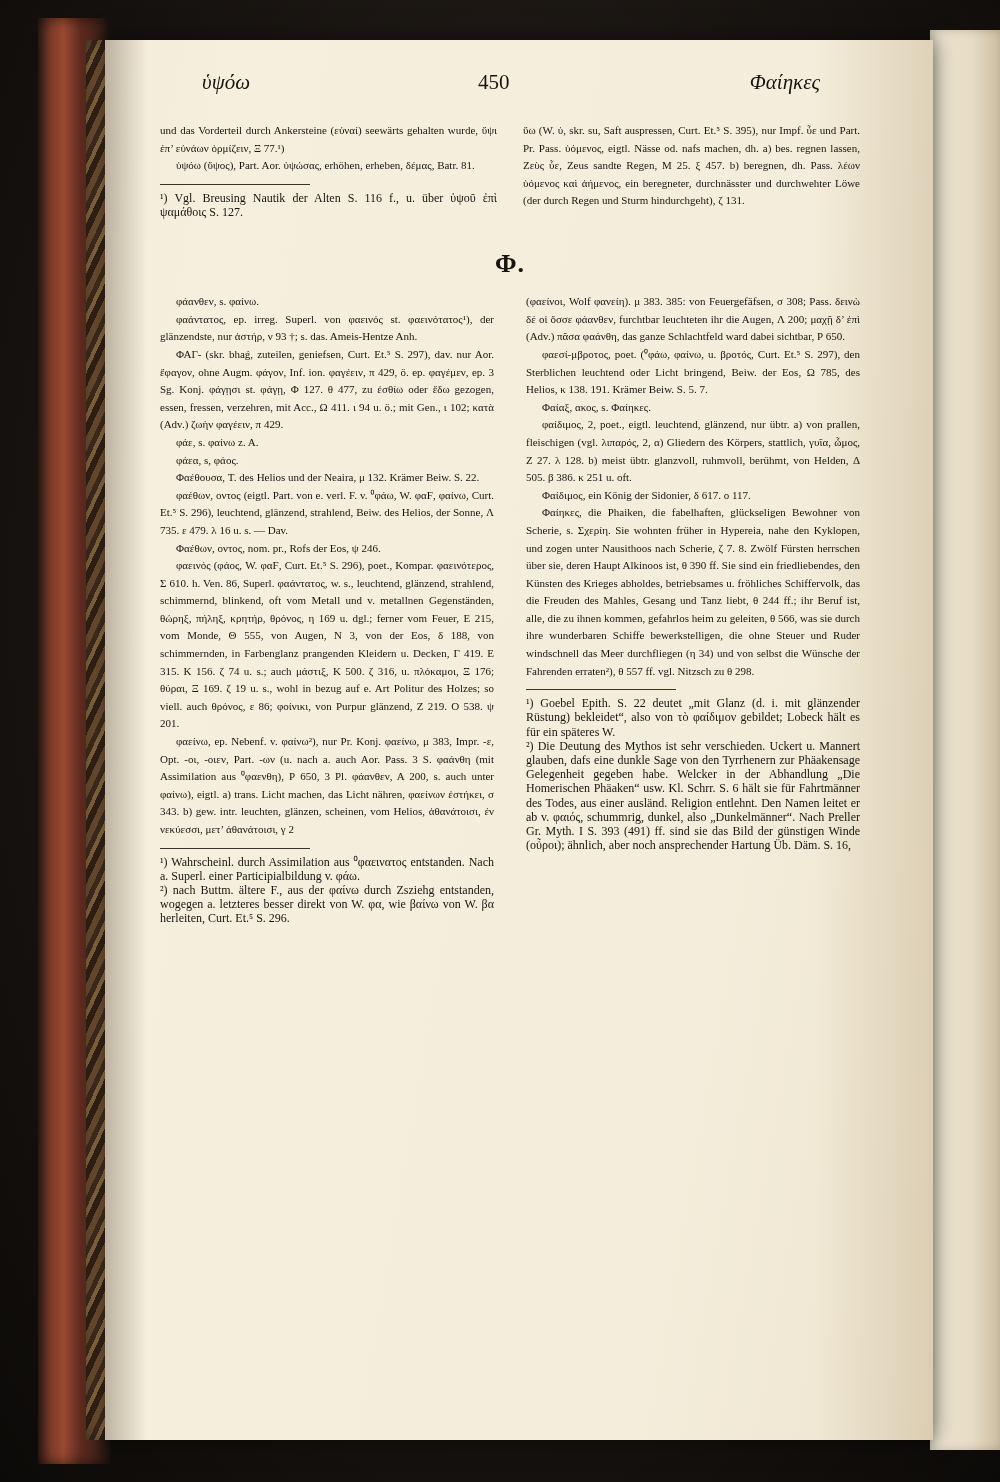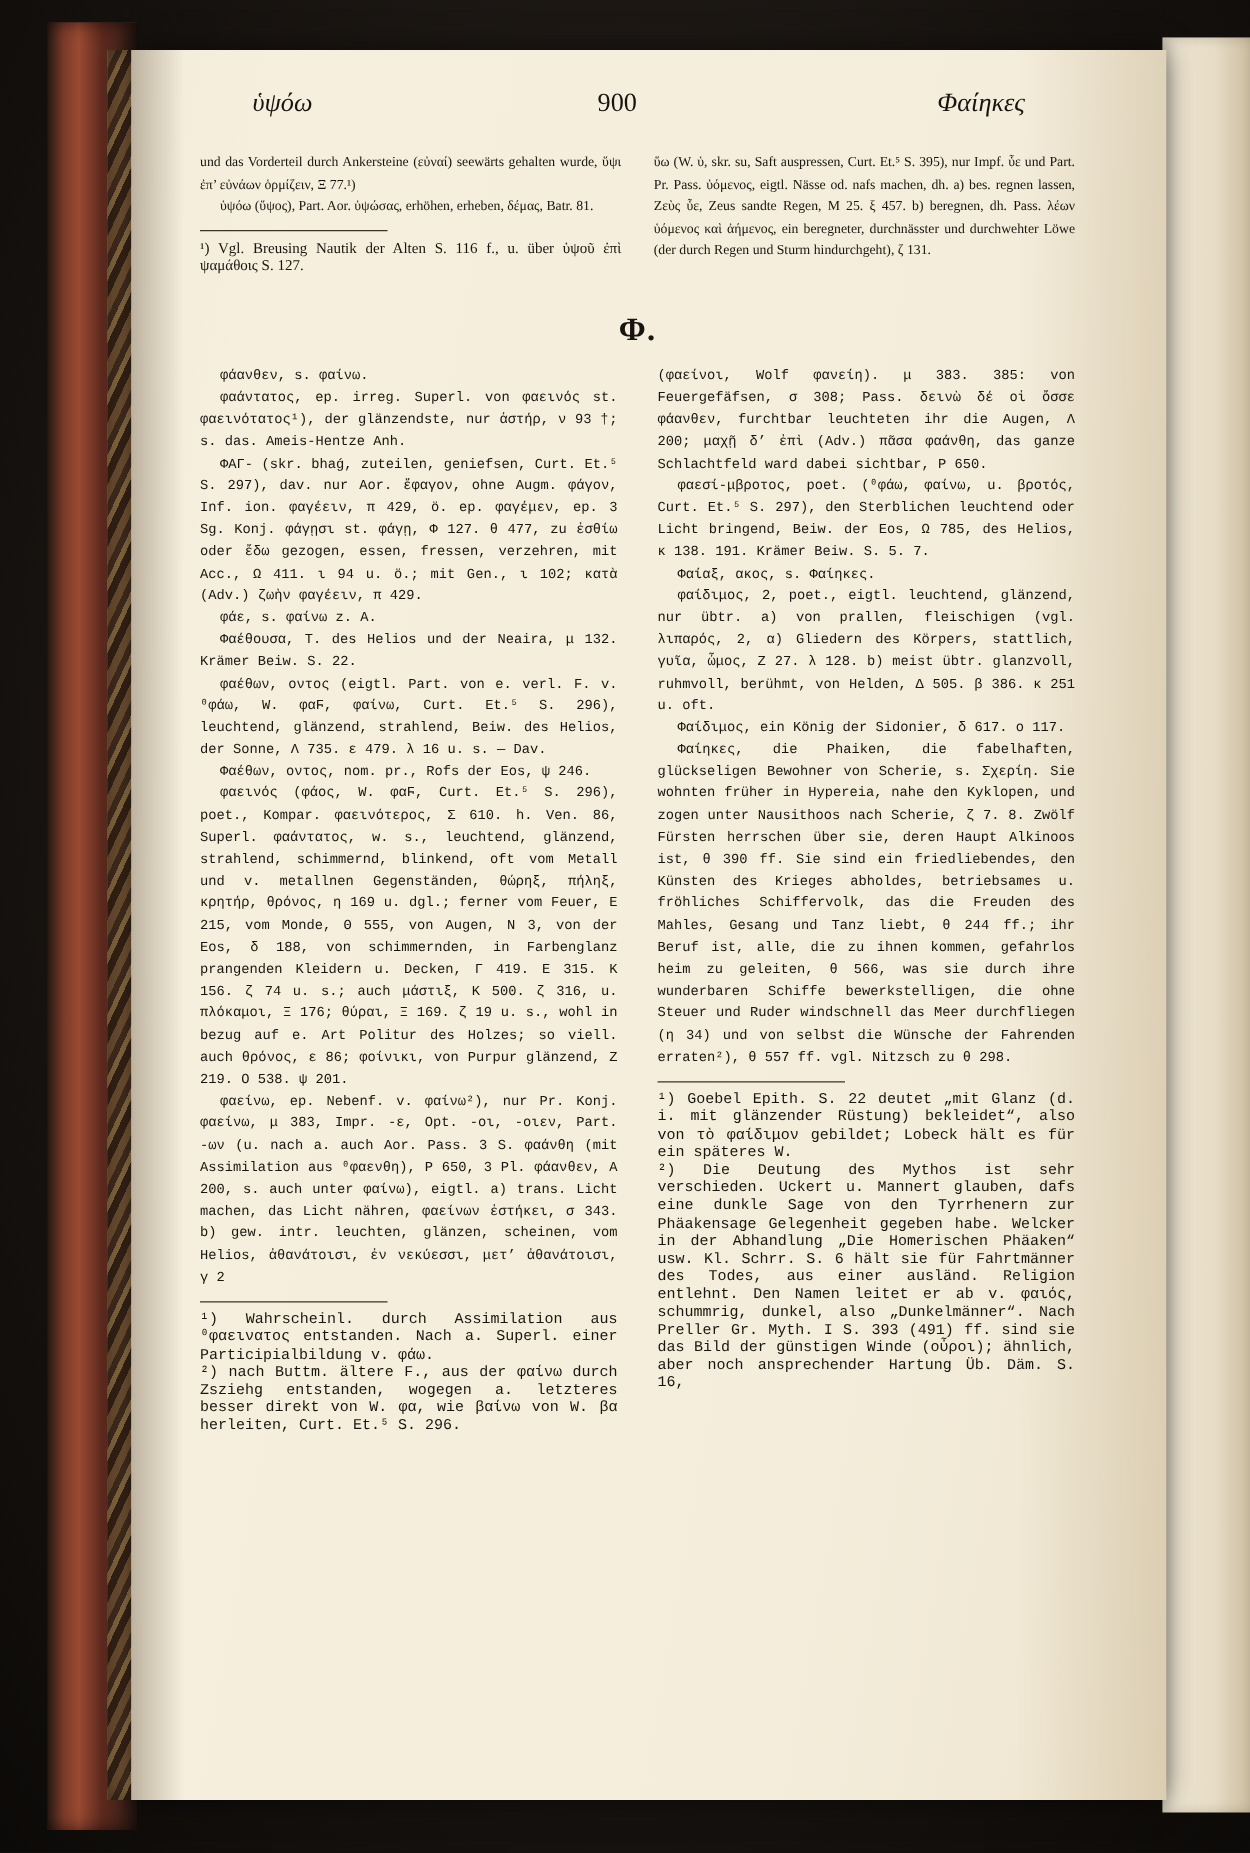--- a/index.html
+++ b/index.html
@@ -52,21 +52,21 @@
   .col{width:337px;}
   p{margin:0;text-align:justify;font-size:11px;line-height:17.6px;
     hyphens:auto;}
   .indent{text-indent:16px;}
   .gk{font-style:italic;}
   .fn{font-size:12px;line-height:14.2px;text-align:justify;}
   .fnrule{width:150px;height:1px;background:#3a3428;margin:9px 0 6px 0;}
 
   .letterhead{text-align:center;font-size:26px;font-weight:bold;margin:30px 0 14px 0;letter-spacing:1px;}
 
-  .lowercols{display:flex;gap:32px;font-family:Liberation Mono, monospace;}
+  .lowercols{display:flex;gap:32px;}
 </style>
 </head>
 <body>
 
 <div id="stage">
   <div class="desk"></div>
   <div class="binding"></div>
   <div class="marbled"></div>
 
   <div class="rightpage">
@@ -74,21 +74,21 @@
   </div>
 
   <div class="leaf">
     <div class="stain"></div>
   </div>
 
   <div class="page">
 
     <div class="runhead">
       <div class="rh-left gk">ὑψόω</div>
-      <div class="rh-num">900</div>
+      <div class="rh-num">450</div>
       <div class="rh-right gk">Φαίηκες</div>
     </div>
 
     <div class="cols">
       <div class="col">
         <p>und das Vorderteil durch Ankersteine (εὐναί) seewärts gehalten wurde, ὕψι ἐπ’ εὐνάων ὁρμίζειν, Ξ 77.¹)</p>
         <p class="indent">ὑψόω (ὕψος), Part. Aor. ὑψώσας, erhöhen, erheben, δέμας, Batr. 81.</p>
         <div class="fnrule"></div>
         <p class="fn">¹) Vgl. Breusing Nautik der Alten S. 116 f., u. über ὑψοῦ ἐπὶ ψαμάθοις S. 127.</p>
       </div>
@@ -98,20 +98,21 @@
     </div>
 
     <div class="letterhead">Φ.</div>
 
     <div class="lowercols">
       <div class="col">
         <p class="indent">φάανθεν, s. φαίνω.</p>
         <p class="indent">φαάντατος, ep. irreg. Superl. von φαεινός st. φαεινότατος¹), der glänzendste, nur ἀστήρ, ν 93 †; s. das. Ameis-Hentze Anh.</p>
         <p class="indent">ΦΑΓ- (skr. bhaǵ, zuteilen, geniefsen, Curt. Et.⁵ S. 297), dav. nur Aor. ἔφαγον, ohne Augm. φάγον, Inf. ion. φαγέειν, π 429, ö. ep. φαγέμεν, ep. 3 Sg. Konj. φάγῃσι st. φάγῃ, Φ 127. θ 477, zu ἐσθίω oder ἔδω gezogen, essen, fressen, verzehren, mit Acc., Ω 411. ι 94 u. ö.; mit Gen., ι 102; κατὰ (Adv.) ζωὴν φαγέειν, π 429.</p>
         <p class="indent">φάε, s. φαίνω z. A.</p>
+        <p class="indent">φάεα, s, φάος.</p>
         <p class="indent">Φαέθουσα, T. des Helios und der Neaira, μ 132. Krämer Beiw. S. 22.</p>
         <p class="indent">φαέθων, οντος (eigtl. Part. von e. verl. F. v. ⁰φάω, W. φαϜ, φαίνω, Curt. Et.⁵ S. 296), leuchtend, glänzend, strahlend, Beiw. des Helios, der Sonne, Λ 735. ε 479. λ 16 u. s. — Dav.</p>
         <p class="indent">Φαέθων, οντος, nom. pr., Rofs der Eos, ψ 246.</p>
         <p class="indent">φαεινός (φάος, W. φαϜ, Curt. Et.⁵ S. 296), poet., Kompar. φαεινότερος, Σ 610. h. Ven. 86, Superl. φαάντατος, w. s., leuchtend, glänzend, strahlend, schimmernd, blinkend, oft vom Metall und v. metallnen Gegenständen, θώρηξ, πήληξ, κρητήρ, θρόνος, η 169 u. dgl.; ferner vom Feuer, Ε 215, vom Monde, Θ 555, von Augen, Ν 3, von der Eos, δ 188, von schimmernden, in Farbenglanz prangenden Kleidern u. Decken, Γ 419. Ε 315. Κ 156. ζ 74 u. s.; auch μάστιξ, Κ 500. ζ 316, u. πλόκαμοι, Ξ 176; θύραι, Ξ 169. ζ 19 u. s., wohl in bezug auf e. Art Politur des Holzes; so viell. auch θρόνος, ε 86; φοίνικι, von Purpur glänzend, Ζ 219. Ο 538. ψ 201.</p>
         <p class="indent">φαείνω, ep. Nebenf. v. φαίνω²), nur Pr. Konj. φαείνω, μ 383, Impr. -ε, Opt. -οι, -οιεν, Part. -ων (u. nach a. auch Aor. Pass. 3 S. φαάνθη (mit Assimilation aus ⁰φαενθη), Ρ 650, 3 Pl. φάανθεν, Α 200, s. auch unter φαίνω), eigtl. a) trans. Licht machen, das Licht nähren, φαείνων ἐστήκει, σ 343. b) gew. intr. leuchten, glänzen, scheinen, vom Helios, ἀθανάτοισι, ἐν νεκύεσσι, μετ’ ἀθανάτοισι, γ 2</p>
         <div class="fnrule"></div>
         <p class="fn">¹) Wahrscheinl. durch Assimilation aus ⁰φαεινατος entstanden. Nach a. Superl. einer Participialbildung v. φάω.</p>
         <p class="fn">²) nach Buttm. ältere F., aus der φαίνω durch Zsziehg entstanden, wogegen a. letzteres besser direkt von W. φα, wie βαίνω von W. βα herleiten, Curt. Et.⁵ S. 296.</p>
       </div>
       <div class="col">

